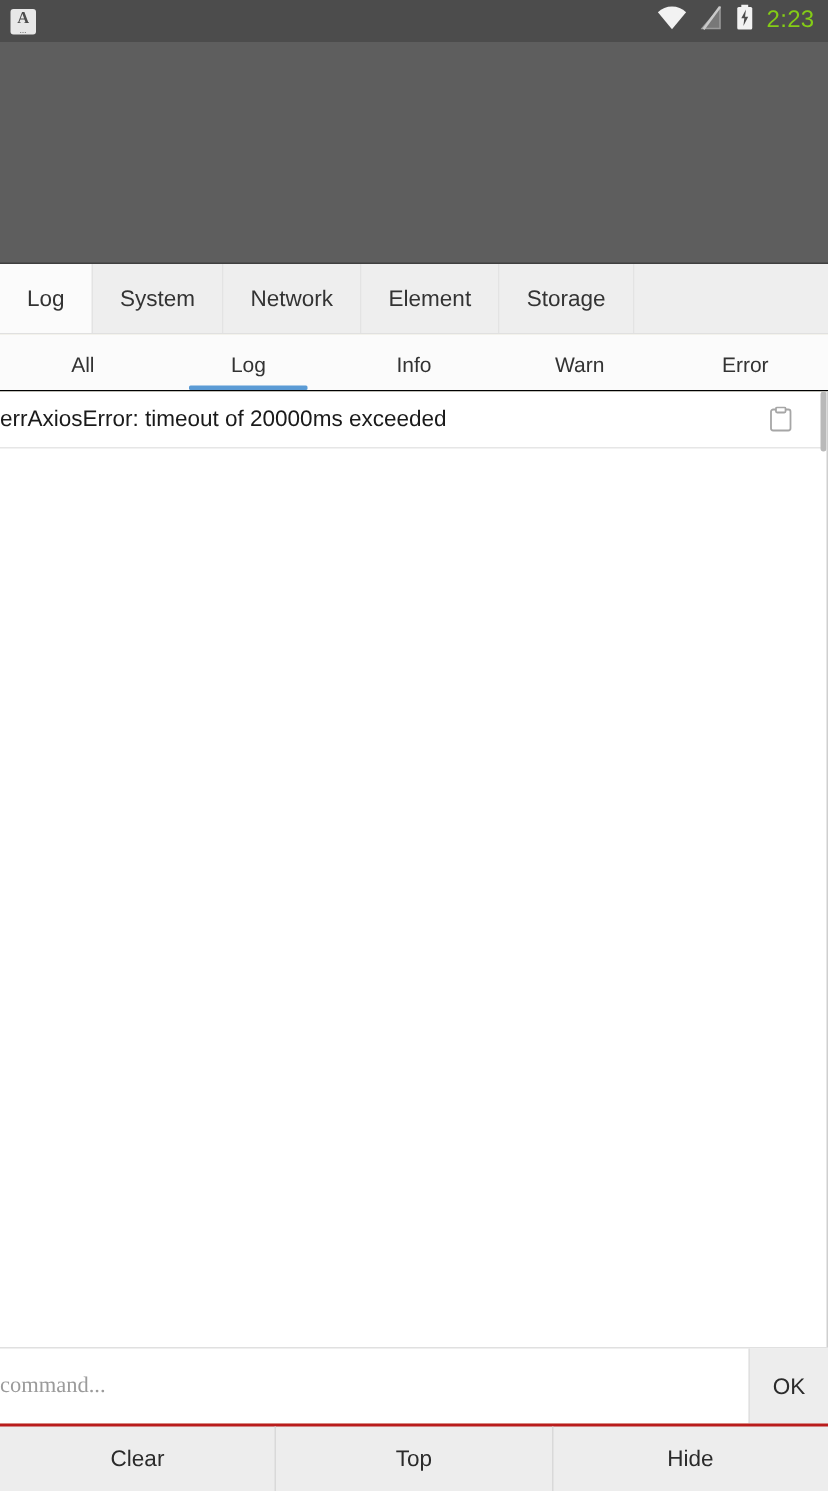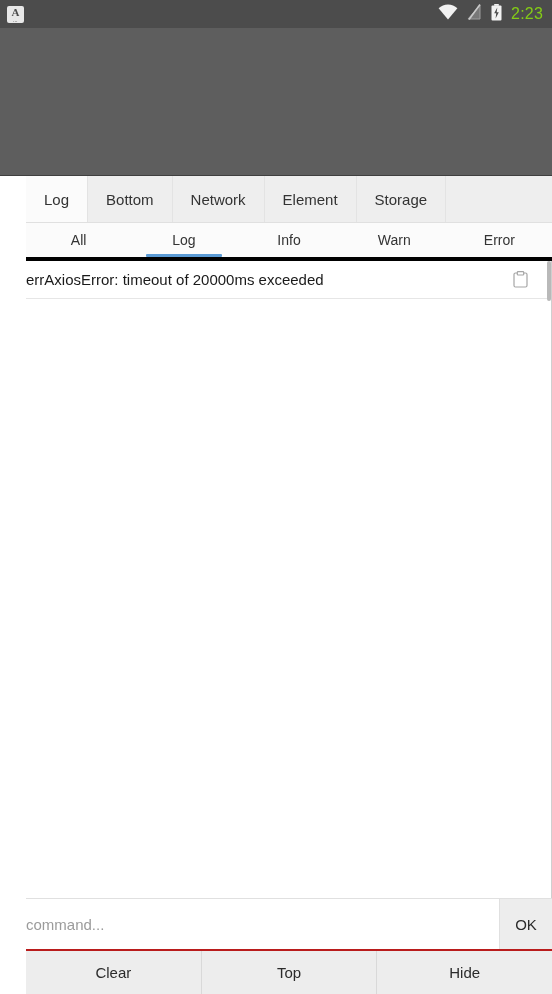--- a/index.html
+++ b/index.html
@@ -57,21 +57,20 @@
     border-bottom: 1px solid #3f3f3f;
   }
 
   
   .panel {
     flex: 1 1 auto;
     display: flex;
     flex-direction: column;
     background: #fef9c3;
     min-height: 0;
-    margin-left: 26px;
   }
 
   
   .tabbar {
     flex: 0 0 47px;
     display: flex;
     background: #eeeeee;
     border-bottom: 1px solid #e0e0e0;
   }
   .tab {
@@ -91,21 +90,21 @@
   .tab-filler {
     flex: 1 1 auto;
     background: #eeeeee;
   }
 
   
   .subtabbar {
     flex: 0 0 38px;
     display: flex;
     background: #fbfbfb;
-    border-bottom: 4px solid #000000;
+    border-bottom: 1px solid #000000;
   }
   .subtab {
     flex: 1 1 0;
     display: flex;
     align-items: flex-end;
     justify-content: center;
     font-size: 14px;
     color: #333333;
     padding-bottom: 9px;
     position: relative;
@@ -178,21 +177,21 @@
     border-top: 1px solid #e0e0e0;
   }
   .txtinput {
     flex: 1 1 auto;
     border: 0;
     outline: none;
     background: transparent;
     font-size: 15px;
     color: #222222;
     padding: 0 10px 0 0;
-    font-family: Liberation Sans, sans-serif;
+    font-family: Liberation Serif, serif;
   }
   .txtinput::placeholder { color: #9b9b9b; }
   .actbtn {
     flex: 0 0 53px;
     display: flex;
     align-items: center;
     justify-content: center;
     font-size: 15px;
     color: #2b2b2b;
     background: #ededed;
@@ -254,21 +253,21 @@
 
   <div class="backdrop"></div>
 
   <div class="panel">
 
     <div class="tabbar">
       <div class="tab active">
           <span>Log</span>
         </div>
       <div class="tab">
-          <span>Bottom</span>
+          <span>System</span>
         </div>
       <div class="tab">
           <span>Network</span>
         </div>
       <div class="tab">
           <span>Element</span>
         </div>
       <div class="tab">
           <span>Storage</span>
         </div>

